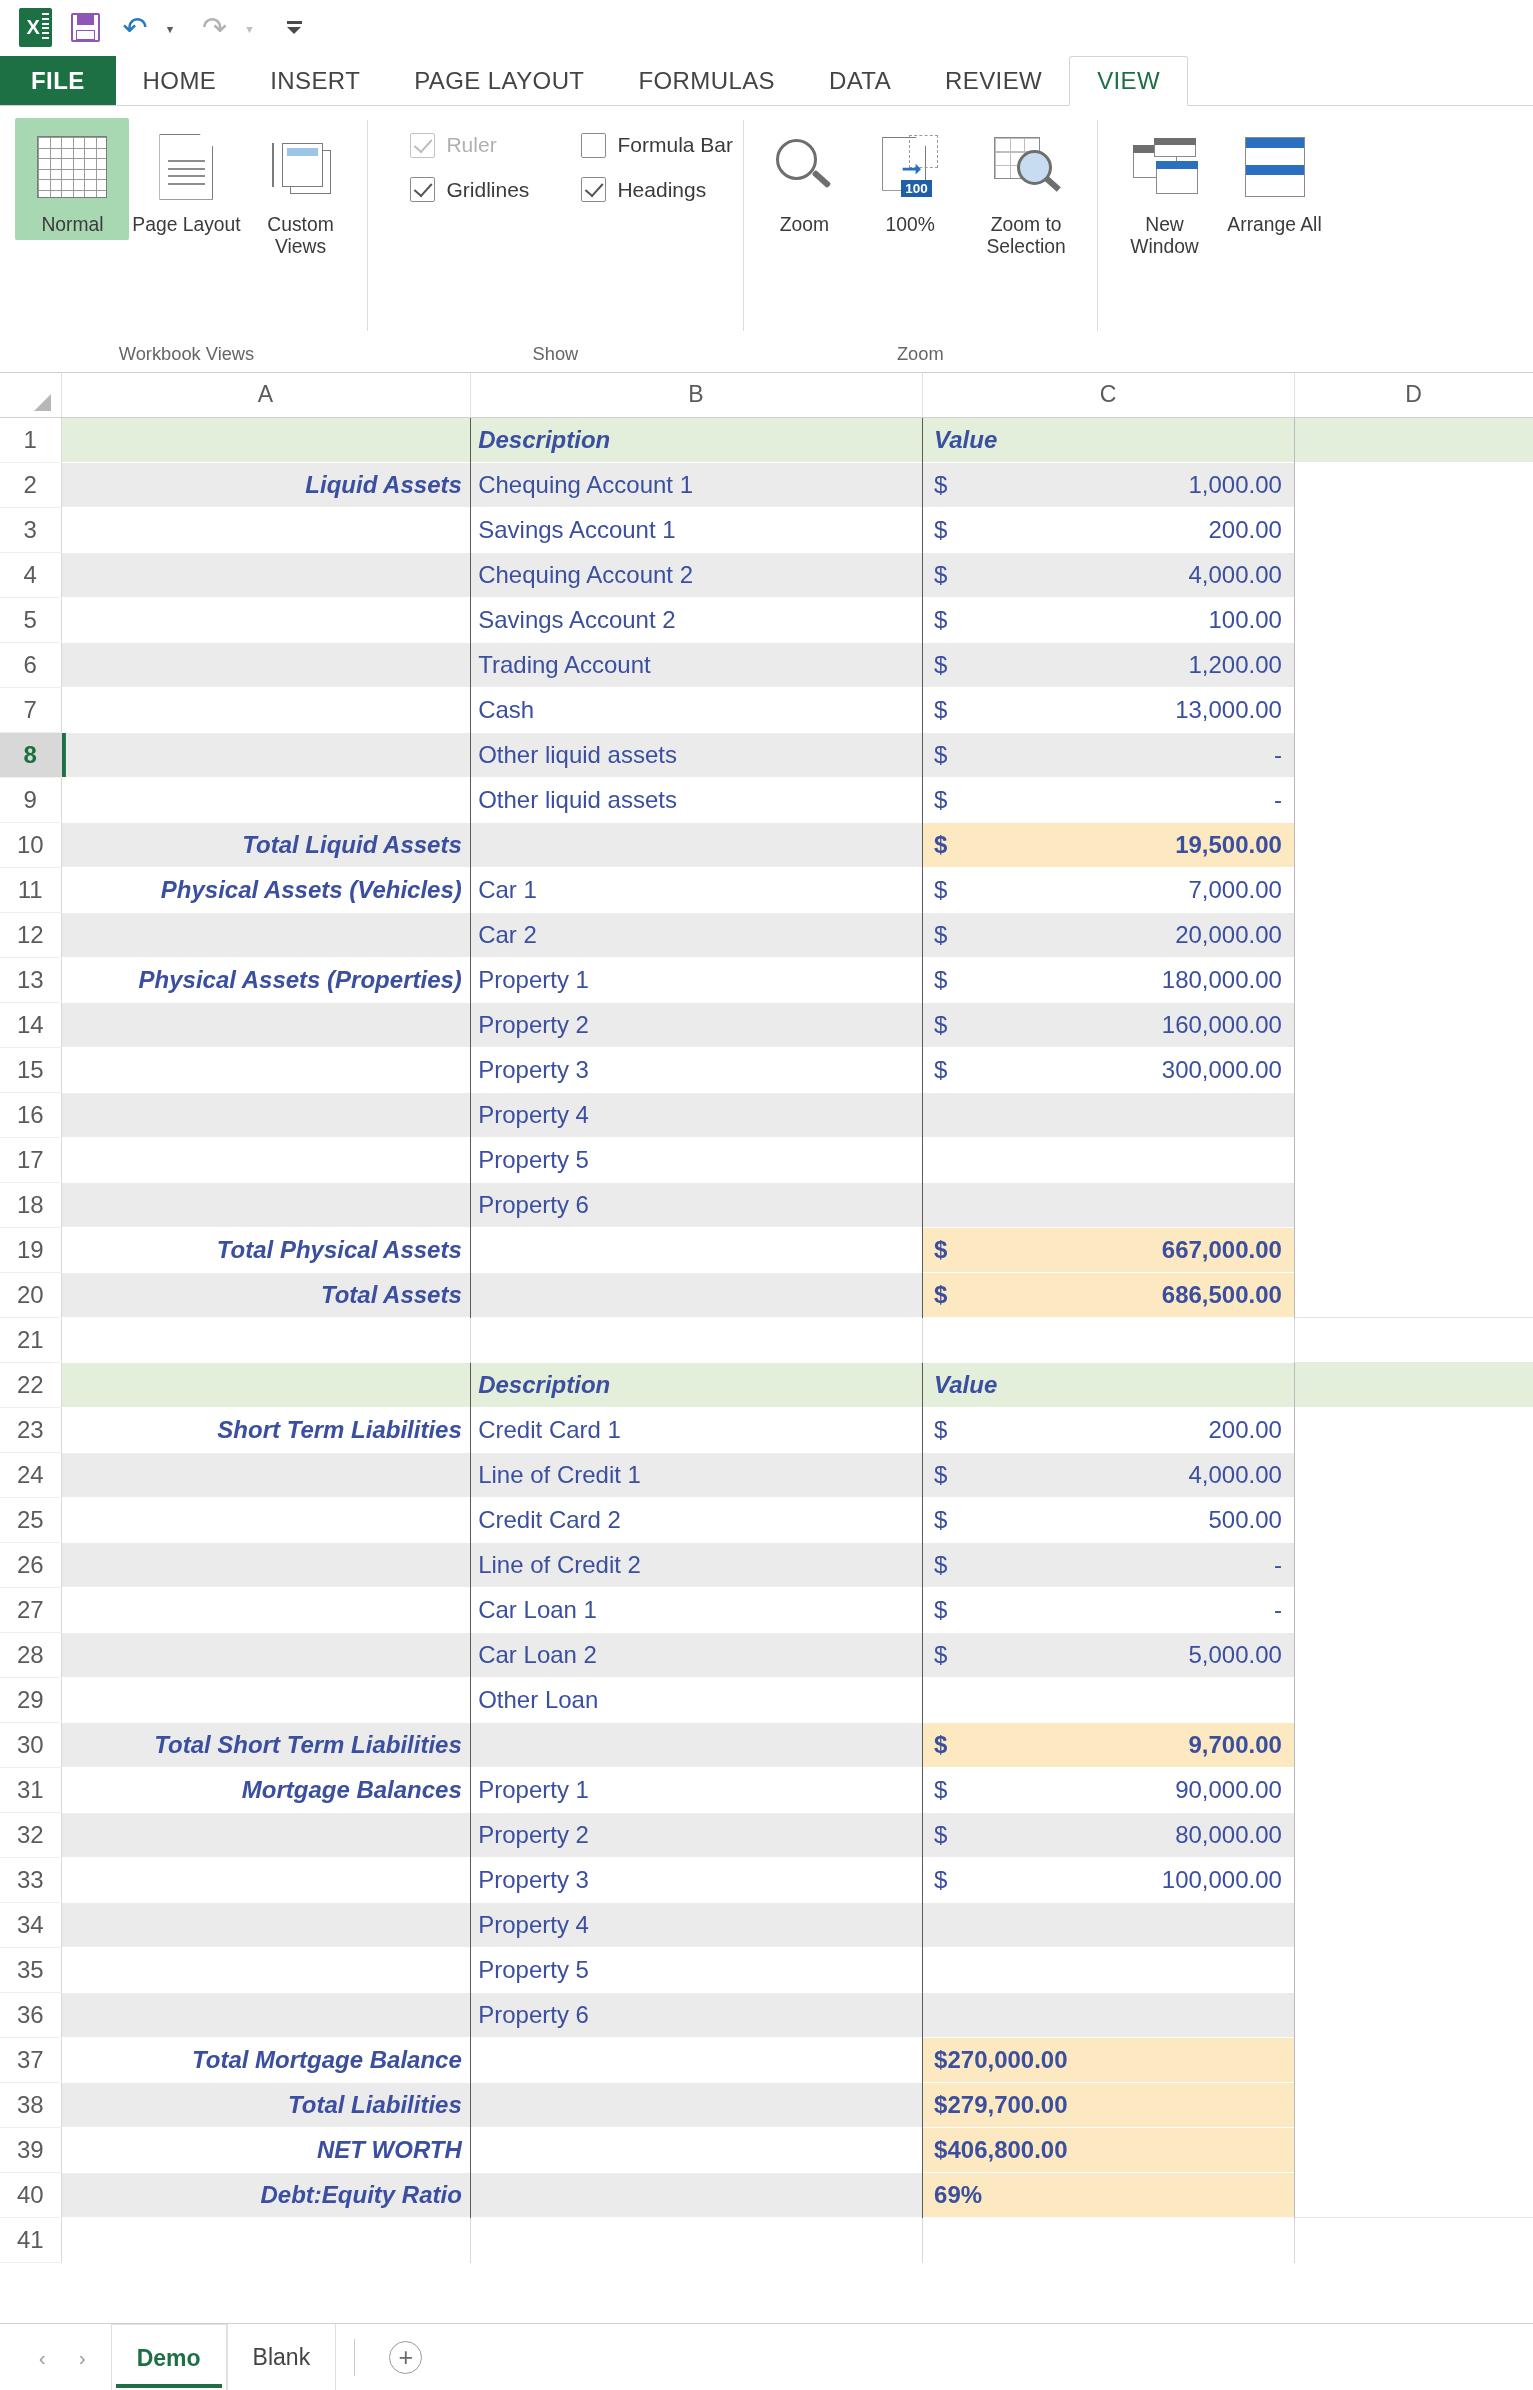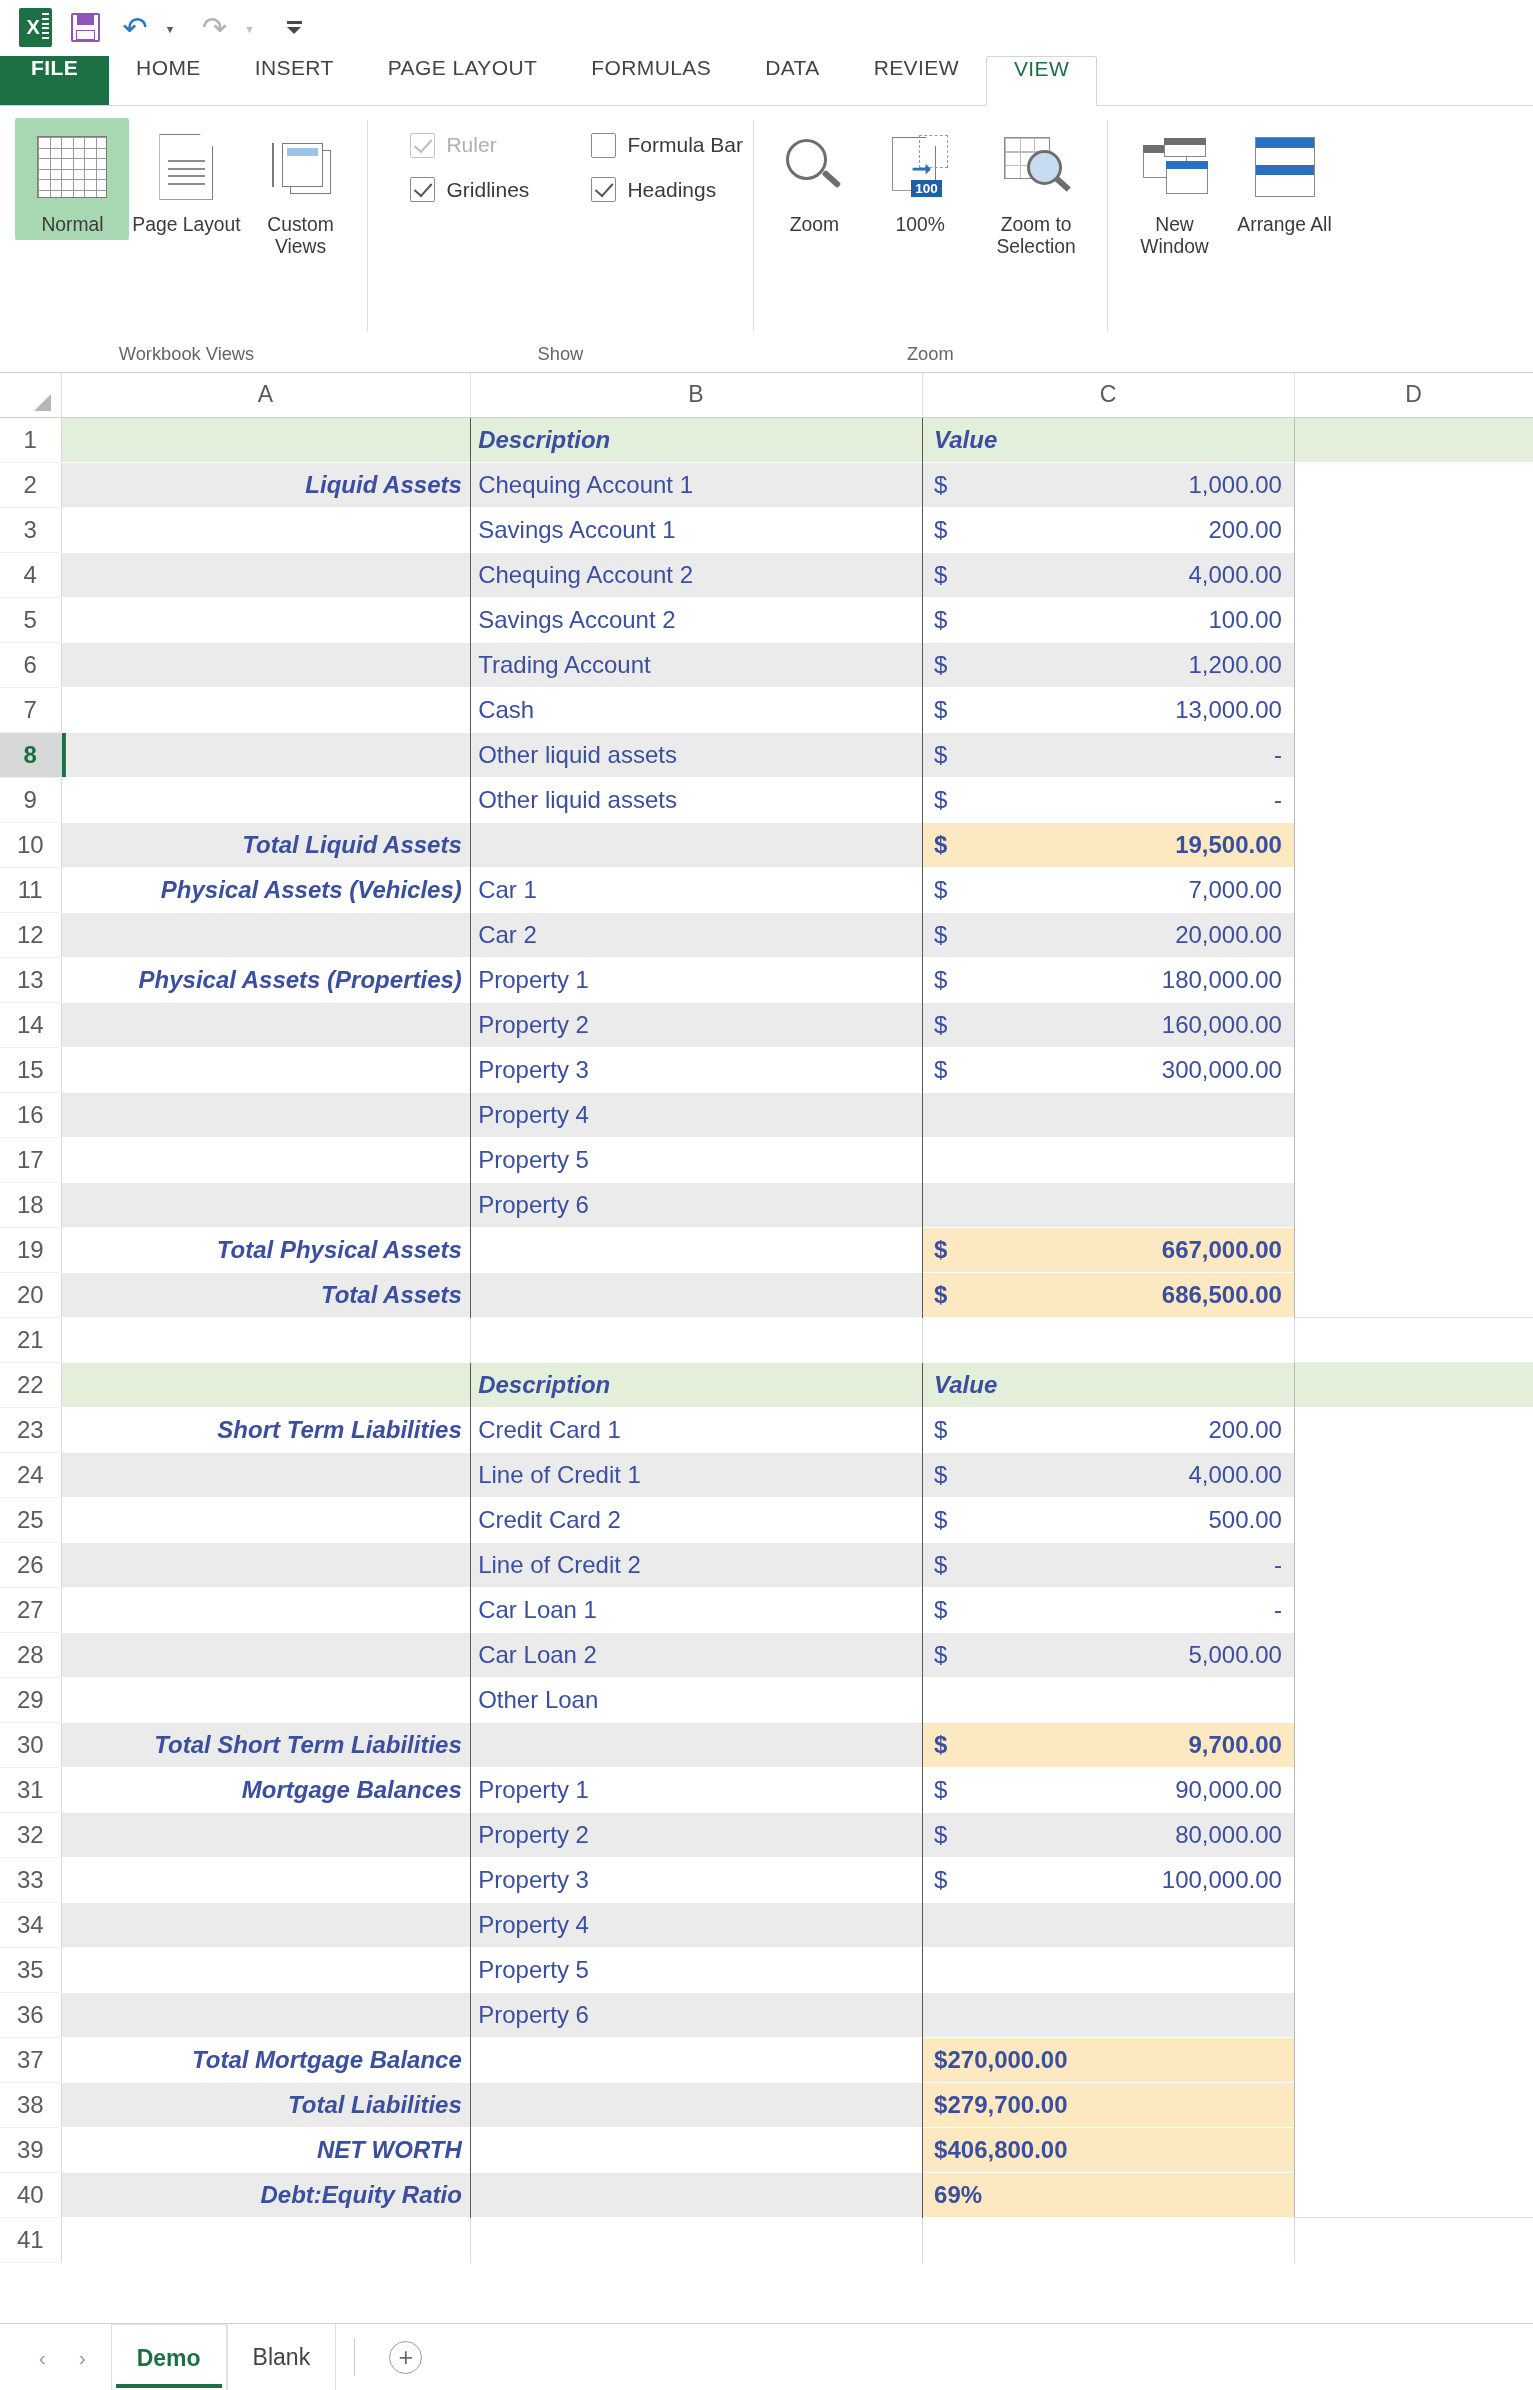--- a/index.html
+++ b/index.html
@@ -44,21 +44,21 @@
 
   
   .tabstrip {
     height:50px; display:flex; align-items:stretch; flex:0 0 50px;
     background:#ffffff; position:relative;
   }
   .tabstrip::after {
     content:""; position:absolute; left:0; right:0; bottom:0; height:1px; background:#d4d4d4;
   }
   .tab {
-    display:flex; align-items:flex-start; padding:0 27px; font-size:21px;
+    display:flex; align-items:center; padding:0 27px; font-size:24px;
     color:#444; letter-spacing:0.4px; cursor:default; position:relative;
   }
   .tab.file { background:#1d7044; color:#fff; font-weight:600; padding:0 31px; }
   .tab.active {
     color:#1d7044; background:#fff; border:1px solid #d4d4d4; border-bottom:1px solid #fff;
     border-radius:2.9px 2.9px 0 0; z-index:2;
   }
 
   
   .ribbon {
@@ -97,21 +97,21 @@
   .ico-page .lines { position:absolute; left:7.7px; right:7.7px; top:25px; bottom:7.7px;
      background: repeating-linear-gradient(to bottom, #8d8d8d 0 1.9px, transparent 1.9px 7.7px); }
   .ico-cv { width:60px; height:60px; position:relative; }
   .ico-cv .sheet { position:absolute; left:11.6px; top:5.8px; width:41px; height:44px; border:1.9px solid #7b7b7b; background:#fff; }
   .ico-cv .sheet2 { position:absolute; left:19.3px; top:13.5px; width:41px; height:44px; border:1.9px solid #7b7b7b; background:#fff; }
   .ico-cv .blue { position:absolute; left:16.4px; top:11.6px; width:31px; height:7.7px; background:#9dc3e6; }
   .ico-cv .bracket { position:absolute; left:1.9px; top:5.8px; width:1.9px; height:44px; background:#7b7b7b; }
 
   
   .checkcol { display:flex; flex-direction:column; gap:19.3px; padding-top:15.4px; }
-  .checkrow { display:flex; align-items:flex-start; gap:27px;padding-left:32px; }
+  .checkrow { display:flex; align-items:flex-start; gap:17px;padding-left:32px; }
   .chk { display:flex; align-items:center; gap:11.6px; font-size:21px; color:#3b3b3b; }
   .chk.disabled { color:#b0b0b0; }
   .cbox { width:25px; height:25px; border:1.9px solid #8a8a8a; background:#fff; position:relative; border-radius:1.9px; }
   .chk.disabled .cbox { border-color:#c3c3c3; }
   .cbox.on::after {
     content:""; position:absolute; left:6.8px; top:1px; width:7.7px; height:15.4px;
     border:solid #555; border-width:0 2.9px 2.9px 0; transform:rotate(42deg);
   }
   .chk.disabled .cbox.on::after { border-color:#bdbdbd; }
 

